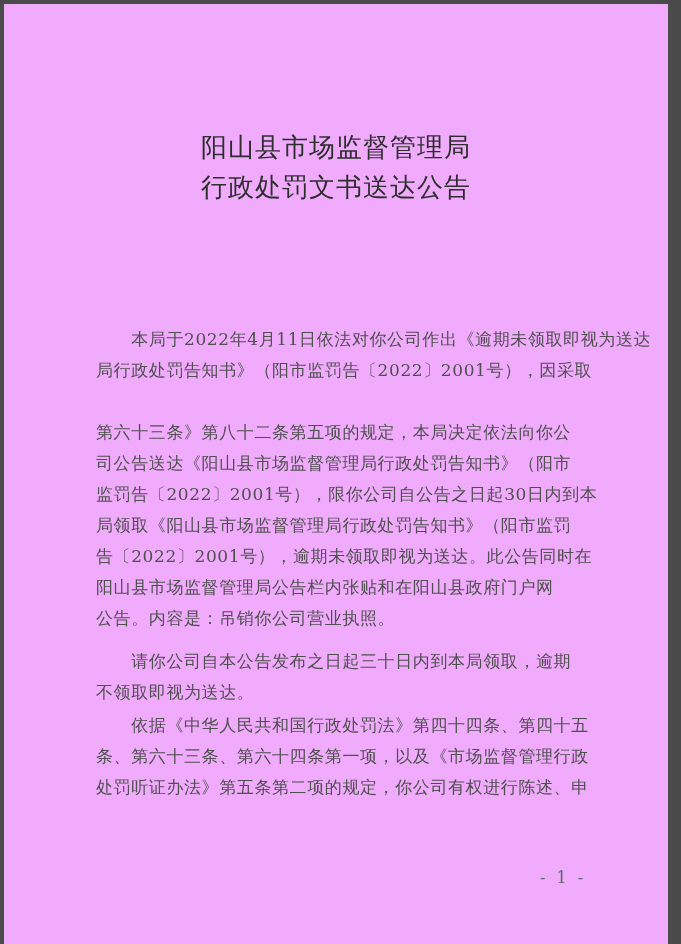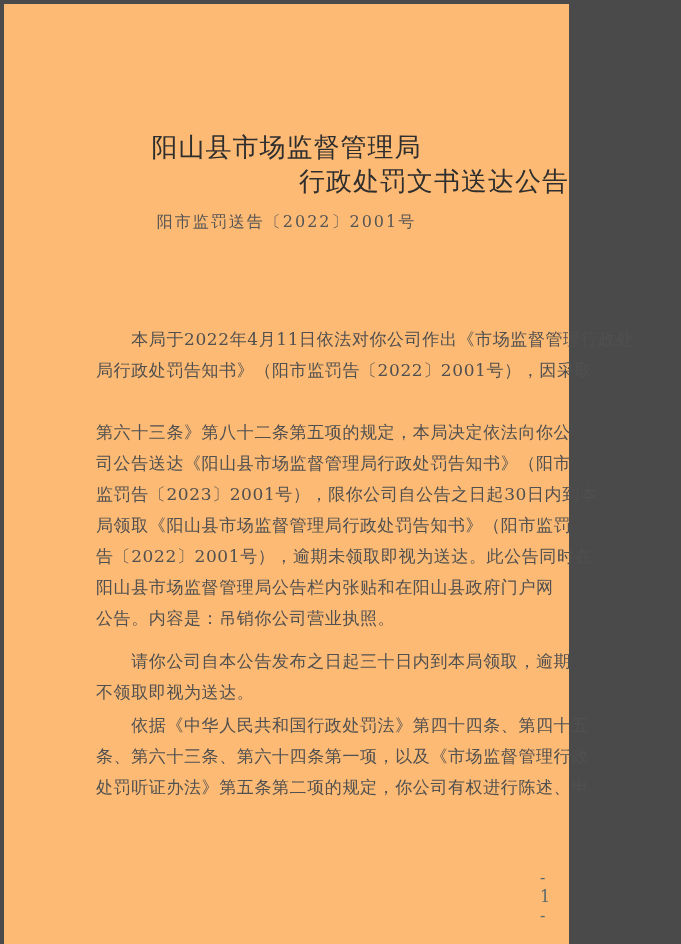--- a/index.html
+++ b/index.html
@@ -3,33 +3,33 @@
 <meta charset="utf-8">
 <style>
   html, body { margin: 0; padding: 0; }
   body {
     width: 681px; height: 944px; overflow: hidden;
     background: #4a4a4a;
     font-family: "DejaVu Serif", "Liberation Serif", serif;
   }
   .page {
     position: absolute; left: 4px; top: 4px;
-    width: 565px; height: 940px;
-    background: #fdba74;
+    width: 664px; height: 940px;
+    background: #f0abfc;
     color: #4c4c4c;
   }
   .title {
     position: absolute; left: 0; width: 100%;
     text-align: center;
     font-family: "DejaVu Sans", "Liberation Sans", sans-serif;
     font-size: 26px; color: #2e2e2e;
     letter-spacing: 1px;
   }
   .title.l1 { top: 126px; }
-  .title.l2 { top: 160px; text-align: right; }
+  .title.l2 { top: 166px; }
   .docno {
     position: absolute; left: 0; width: 100%; top: 208px;
     text-align: center; font-size: 16px; color: #555;
     letter-spacing: 2px;
   }
   .line {
     position: absolute; left: 92px; width: 500px;
     font-size: 17px; white-space: nowrap;
     color: #505050;
     letter-spacing: 0.6px;
@@ -38,28 +38,27 @@
     position: absolute; top: 864px; left: 536px;
     font-size: 16px; color: #5a6a6a; letter-spacing: 3px;
   }
 </style>
 </head>
 <body>
 
 <div class="page">
   <div class="title l1">阳山县市场监督管理局</div>
   <div class="title l2">行政处罚文书送达公告</div>
-  <div class="docno">阳市监罚送告〔2022〕2001号</div>
 
 
-  <div class="line" style="top:324px">　　本局于2022年4月11日依法对你公司作出《市场监督管理行政处</div>
+  <div class="line" style="top:324px">　　本局于2022年4月11日依法对你公司作出《逾期未领取即视为送达</div>
   <div class="line" style="top:355px">局行政处罚告知书》（阳市监罚告〔2022〕2001号），因采取</div>
   <div class="line" style="top:417px">第六十三条》第八十二条第五项的规定，本局决定依法向你公</div>
   <div class="line" style="top:448px">司公告送达《阳山县市场监督管理局行政处罚告知书》（阳市</div>
-  <div class="line" style="top:479px">监罚告〔2023〕2001号），限你公司自公告之日起30日内到本</div>
+  <div class="line" style="top:479px">监罚告〔2022〕2001号），限你公司自公告之日起30日内到本</div>
   <div class="line" style="top:510px">局领取《阳山县市场监督管理局行政处罚告知书》（阳市监罚</div>
   <div class="line" style="top:541px">告〔2022〕2001号），逾期未领取即视为送达。此公告同时在</div>
   <div class="line" style="top:572px">阳山县市场监督管理局公告栏内张贴和在阳山县政府门户网</div>
   <div class="line" style="top:646px">　　请你公司自本公告发布之日起三十日内到本局领取，逾期</div>
   <div class="line" style="top:603px">公告。内容是：吊销你公司营业执照。</div>
   <div class="line" style="top:710px">　　依据《中华人民共和国行政处罚法》第四十四条、第四十五</div>
   <div class="line" style="top:677px">不领取即视为送达。</div>
   <div class="line" style="top:772px">处罚听证办法》第五条第二项的规定，你公司有权进行陈述、申</div>
   <div class="line" style="top:741px">条、第六十三条、第六十四条第一项，以及《市场监督管理行政</div>
 

